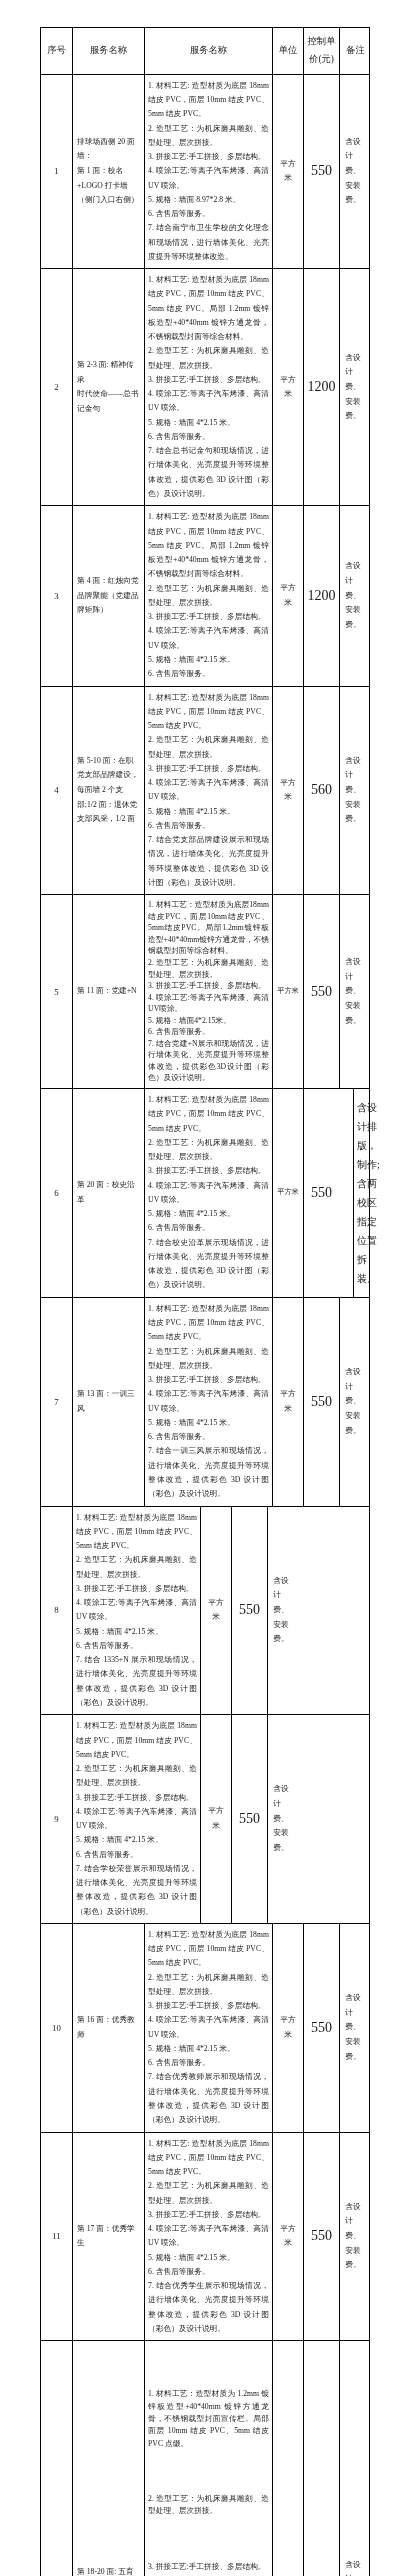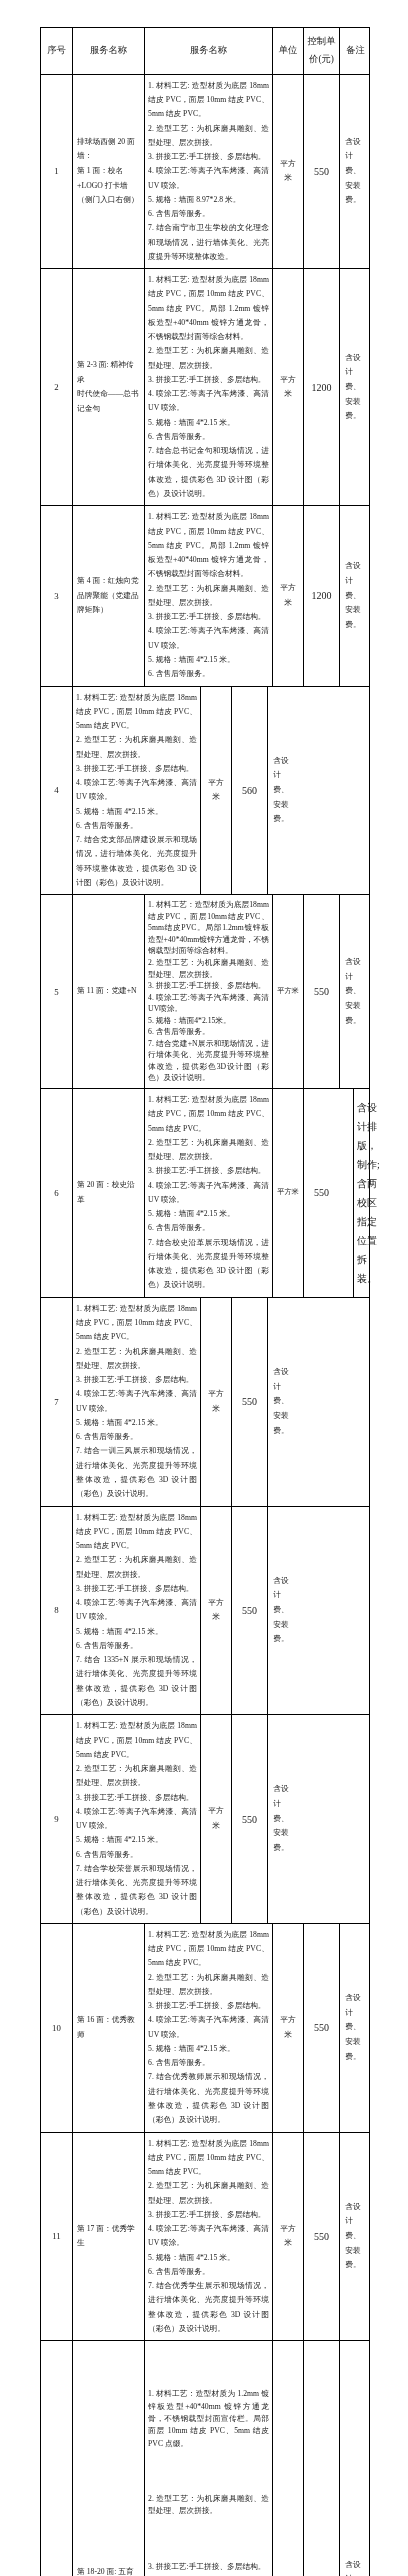--- a/index.html
+++ b/index.html
@@ -41,21 +41,21 @@
   }
   .td:first-child { border-left: none; }
 
   .c-no      { width: 31px;  font-size: 8.8px; text-align: center; }
   .c-name    { width: 72px; font-size: 7.7px; padding: 5.2px 4.1px;
                justify-content: flex-start; text-align: left;
                white-space: pre-line; line-height: 1.9; }
   .c-content { width: 128px; padding: 4.1px 3.1px; }
   .c-unit    { width: 31px;  font-size: 7.7px; padding: 2.1px 4.1px;
                text-align: center; line-height: 1.9; }
-  .c-price   { width: 36px;  font-size: 10px; text-align: center; }
+  .c-price   { width: 36px;  font-size: 14px; text-align: center; }
   .c-note    { width: 32px;  font-size: 7.7px; padding: 4.1px 5.2px;
                justify-content: flex-start; text-align: left; line-height: 1.9; }
 
   .content { width: 100%; }
   .content p {
     margin: 0;
     font-size: 7.7px;
     line-height: 1.85;
     text-align: justify;
   }
@@ -146,20 +146,21 @@
             <p>6. 含售后等服务。</p>
           </div>
         </div>
       <div class="td c-unit">平方米</div>
       <div class="td c-price">1200</div>
       <div class="td c-note">含设计费、安装费。</div>
     </div>
 
     <div class="trow thick">
       <div class="td c-no">4</div>
+      <div class="td c-name">第 5-10 面：在职党支部品牌建设，每面墙 2 个支部;1/2 面：退休党支部风采，1/2 面</div>
       <div class="td c-content">
           <div class="content">
             <p>1. 材料工艺: 造型材质为底层 18mm 结皮 PVC，面层 10mm 结皮 PVC、5mm 结皮 PVC。</p>
             <p>2. 造型工艺：为机床磨具雕刻、造型处理、层次拼接。</p>
             <p>3. 拼接工艺:手工拼接、多层结构。</p>
             <p>4. 喷涂工艺:等离子汽车烤漆、高清 UV 喷涂。</p>
             <p>5. 规格：墙面 4*2.15 米。</p>
             <p>6. 含售后等服务。</p>
             <p>7. 结合党支部品牌建设展示和现场情况，进行墙体美化、光亮度提升等环境整体改造，提供彩色 3D 设计图（彩色）及设计说明。</p>
           </div>
@@ -202,20 +203,21 @@
             <p>7. 结合校史沿革展示现场情况，进行墙体美化、光亮度提升等环境整体改造，提供彩色 3D 设计图（彩色）及设计说明。</p>
           </div>
         </div>
       <div class="td c-unit">平方米</div>
       <div class="td c-price">550</div>
       <div class="td c-note">含设计排版，制作;含两校区指定位置拆装。</div>
     </div>
 
     <div class="trow">
       <div class="td c-no">7</div>
+      <div class="td c-name">第 13 面：一训三风</div>
       <div class="td c-content">
           <div class="content">
             <p>1. 材料工艺: 造型材质为底层 18mm 结皮 PVC，面层 10mm 结皮 PVC、5mm 结皮 PVC。</p>
             <p>2. 造型工艺：为机床磨具雕刻、造型处理、层次拼接。</p>
             <p>3. 拼接工艺:手工拼接、多层结构。</p>
             <p>4. 喷涂工艺:等离子汽车烤漆、高清 UV 喷涂。</p>
             <p>5. 规格：墙面 4*2.15 米。</p>
             <p>6. 含售后等服务。</p>
             <p>7. 结合一训三风展示和现场情况，进行墙体美化、光亮度提升等环境整体改造，提供彩色 3D 设计图（彩色）及设计说明。</p>
           </div>

